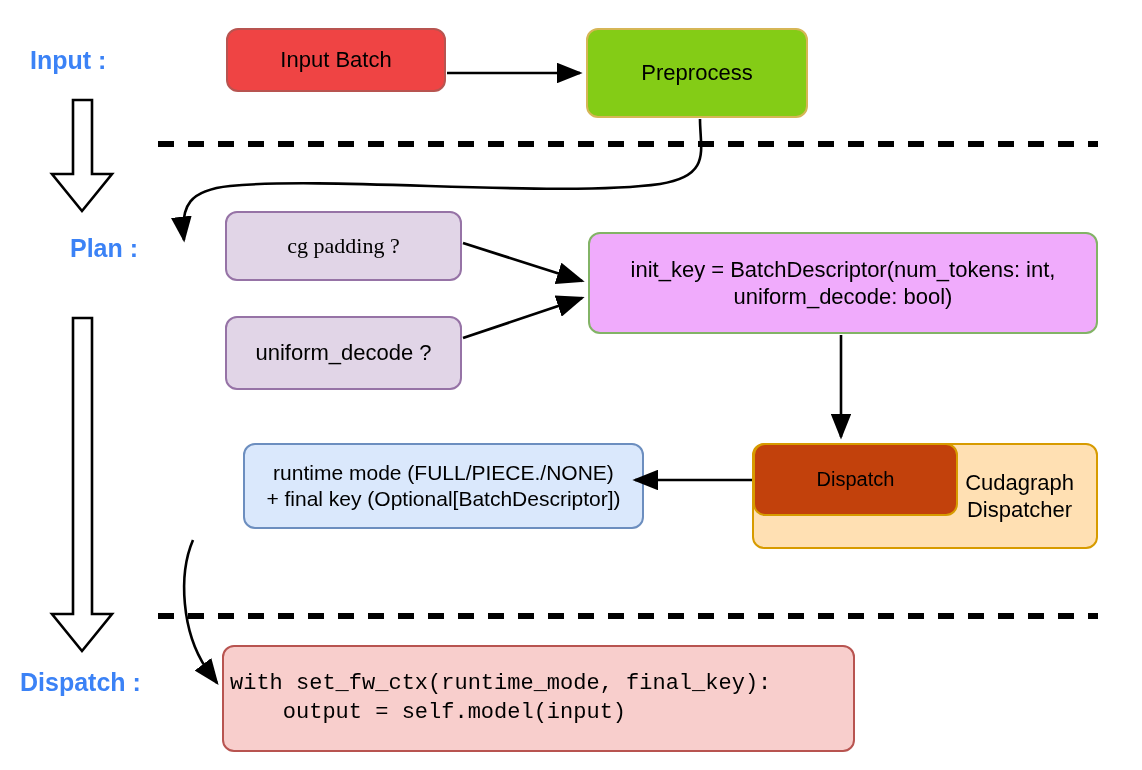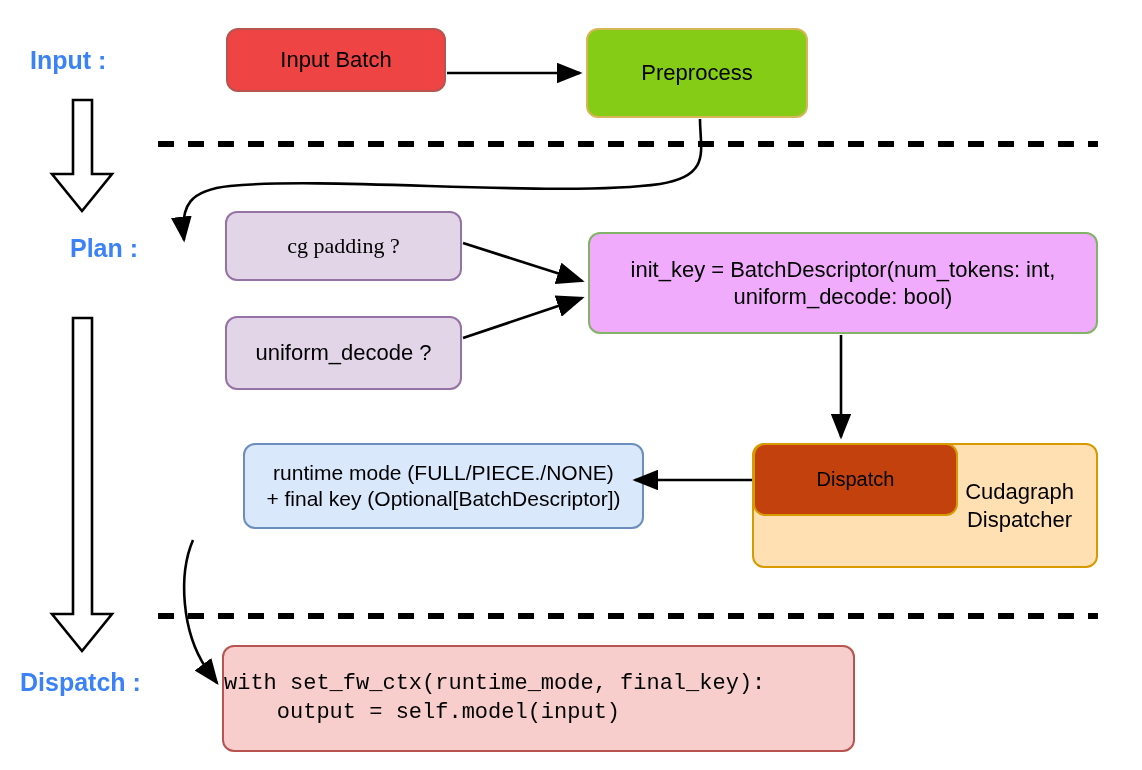--- a/index.html
+++ b/index.html
@@ -50,21 +50,21 @@
     line-height: 1.24;
     padding: 2px 8px;
   }
   .node.code {
     font-family: "Liberation Mono", monospace;
     font-size: 22px;
     justify-content: flex-start;
     text-align: left;
     white-space: pre;
     line-height: 1.30;
-    padding-left: 0;
+    padding-left: 6px;
   }
   .node-text {
     display: block;
     white-space: pre-line;
   }
   .node.code .node-text {
     white-space: pre;
   }
 </style>
 </head>
@@ -97,21 +97,21 @@
        background:#e1d5e7; border-color:#9673a6;margin-top:20px;">
     <span class="node-text">uniform_decode ?</span>
   </div>
 
   <div class="node" style="left:588px; top:232px; width:510px; height:102px;
        background:#f0abfc; border-color:#82b366;">
     <span class="node-text">init_key = BatchDescriptor(num_tokens: int,
 uniform_decode: bool)</span>
   </div>
 
-  <div class="node" style="left:752px; top:443px; width:346px; height:125px;
+  <div class="node" style="left:752px; top:443px; width:346px; height:106px;
        background:#ffe0b3; border-color:#d79b00; justify-content:flex-end;
        padding-right:22px;">
     <span class="node-text">Cudagraph
 Dispatcher</span>
   </div>
 
   <div class="node" style="left:753px; top:443px; width:205px; height:73px;
        background:#c2410c; border-color:#d79b00; font-size:20px;">
     <span class="node-text">Dispatch</span>
   </div>

